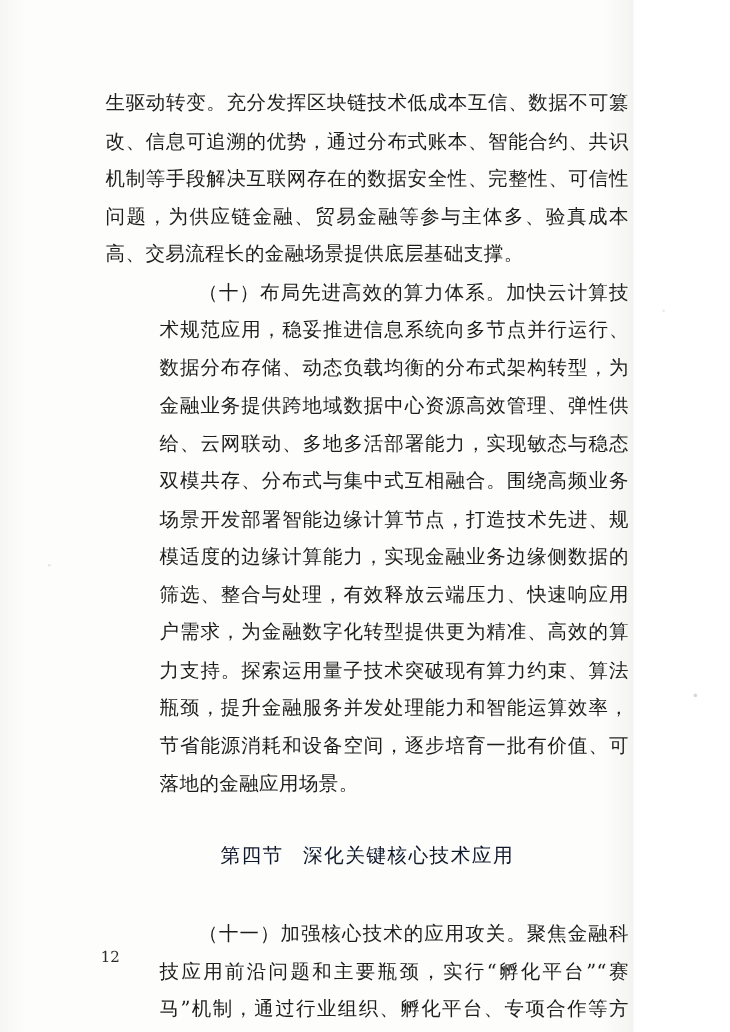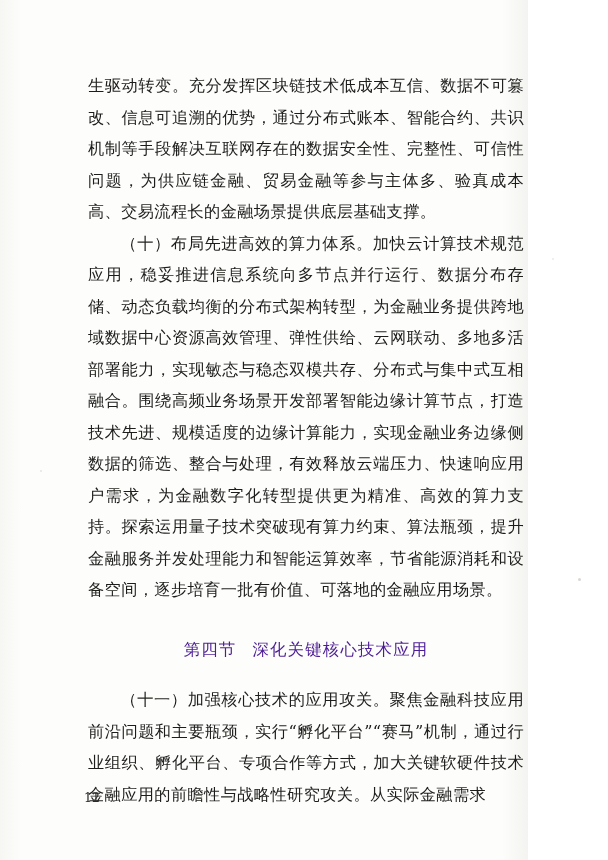--- a/index.html
+++ b/index.html
@@ -34,27 +34,28 @@
     text-justify: inter-ideograph;
     letter-spacing: 0.4px;
     margin: 0;
     font-family: "DejaVu Serif", serif;
   }
   .para + .para {
     margin-top: 0px;
   }
   .indent {
     text-indent: 2em;
+    margin-left: 45px;
   }
   .section-heading {
     margin-top: 28px;
-    margin-bottom: 19px;
+    margin-bottom: 34px;
     font-size: 16.4px;
     line-height: 31.5px;
-    color: #4c1d95;
+    color: #0f172a;
     text-align: center;
     letter-spacing: 1.2px;
     font-family: "DejaVu Serif", serif;
   }
   .section-heading .sec-no {
     margin-right: 16px;
   }
   .page-number {
     position: absolute;
     left: 68px;

